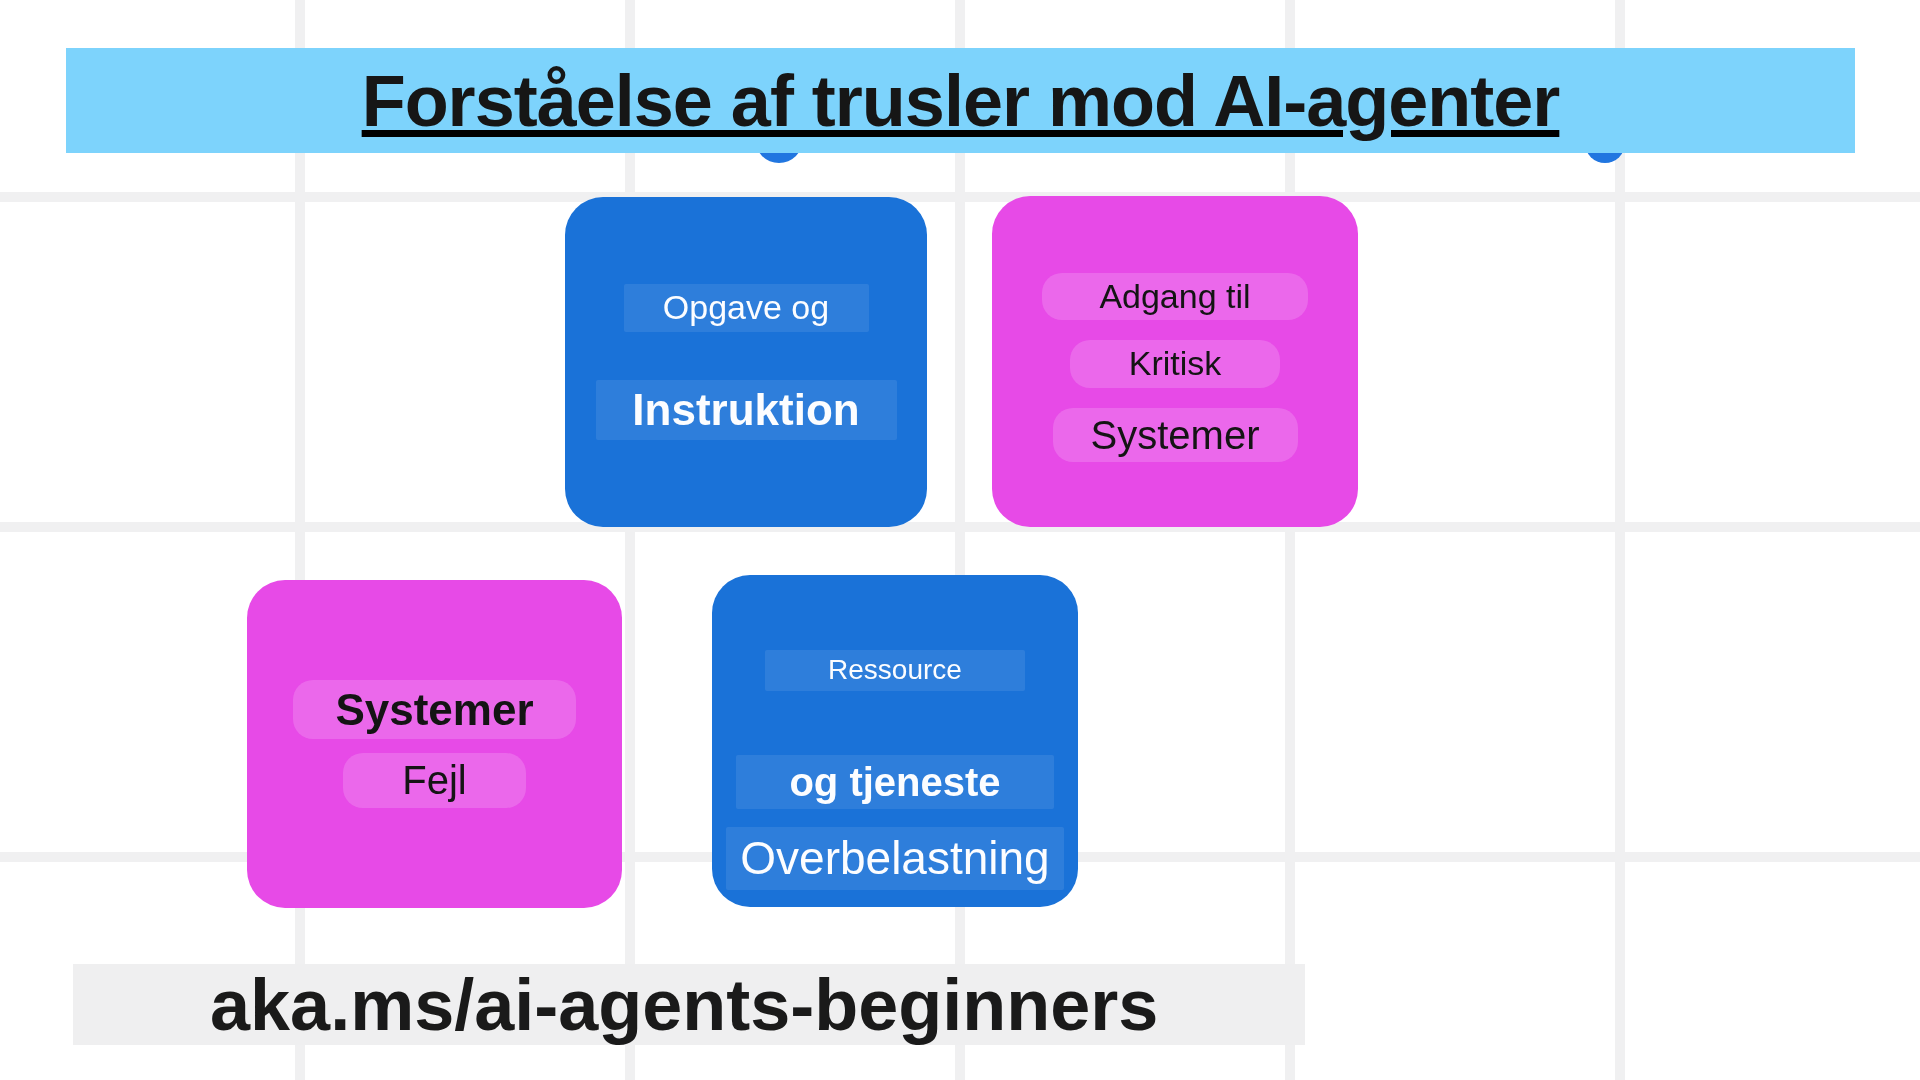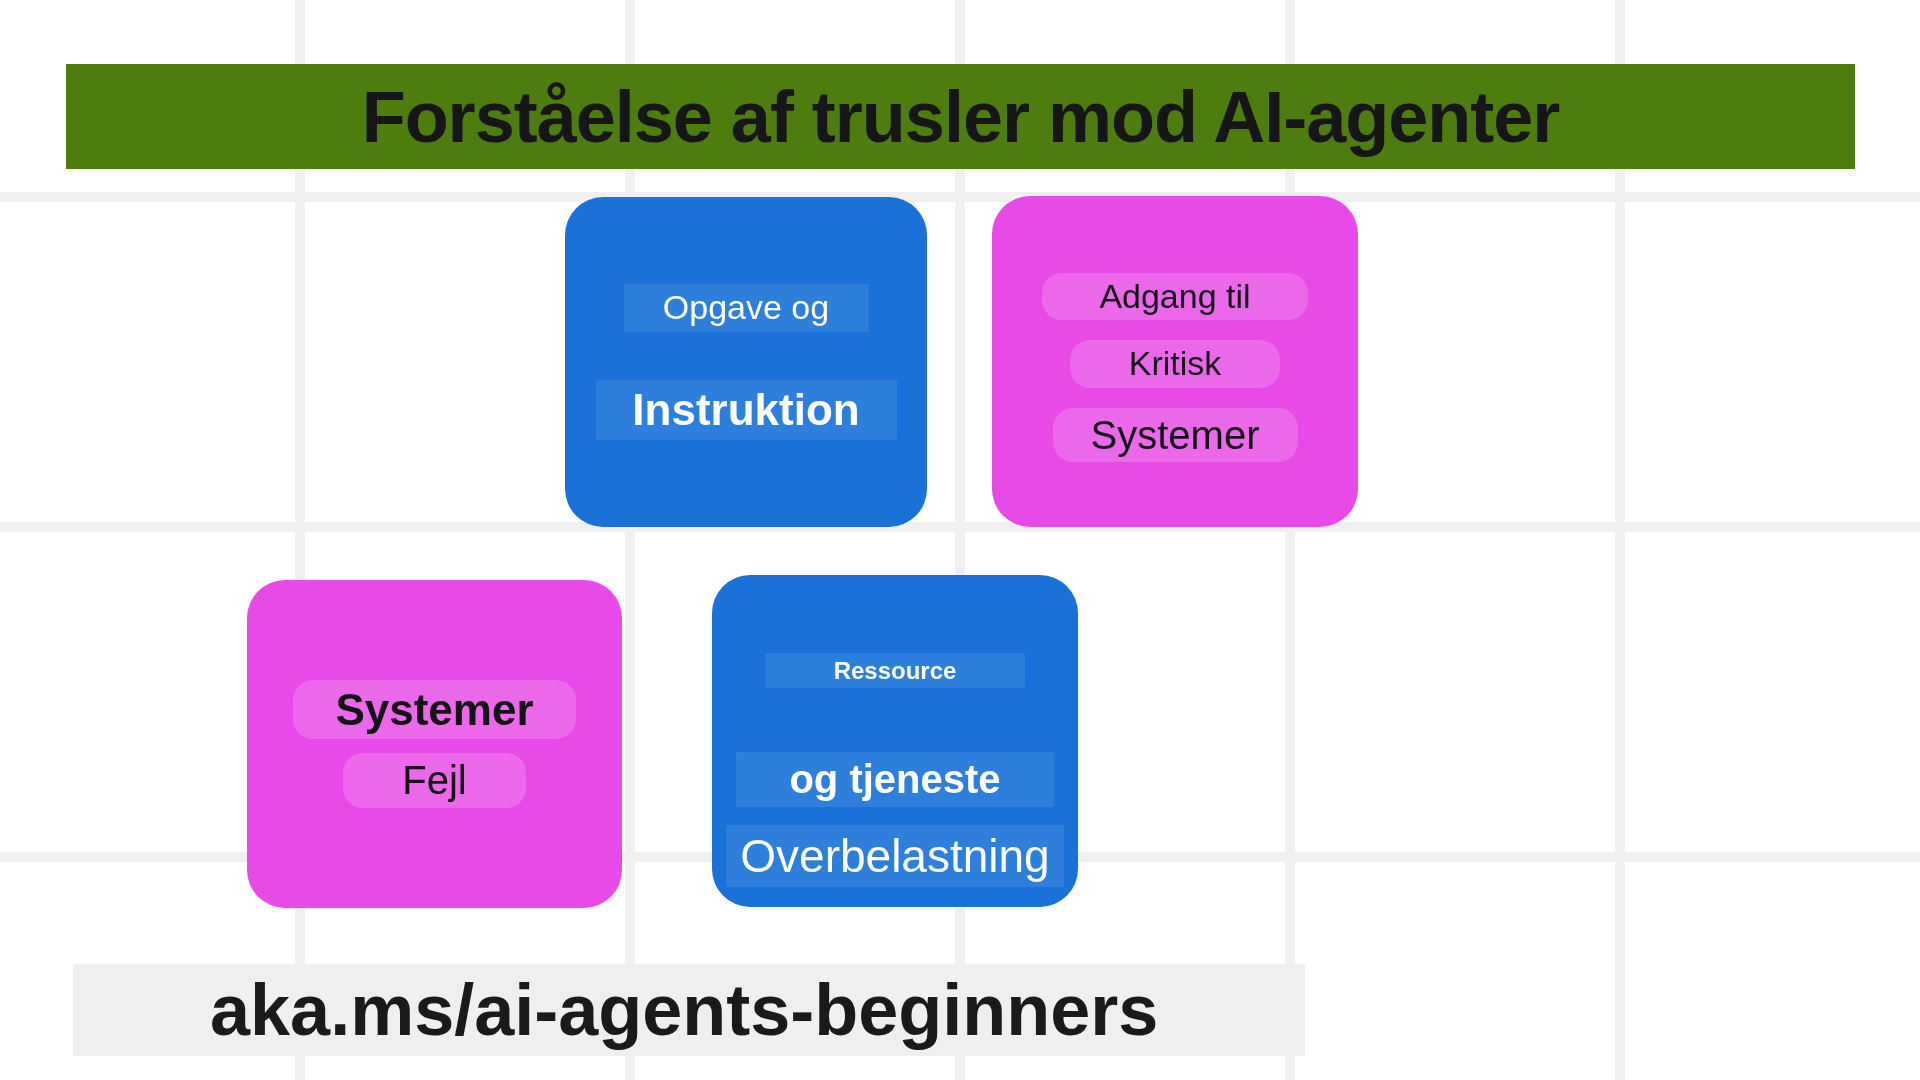--- a/index.html
+++ b/index.html
@@ -12,22 +12,22 @@
   .grid-v{top:0;width:10px;height:1080px;}
   .grid-h{left:0;height:10px;width:1920px;}
   .gv1{left:295px;} .gv2{left:625px;} .gv3{left:955px;} .gv4{left:1285px;} .gv5{left:1615px;}
   .gh1{top:192px;} .gh2{top:522px;} .gh3{top:852px;}
   
   .deco-circle{position:absolute;border-radius:50%;background:#2176e0;z-index:1;}
   .deco-left{left:755px;top:115px;width:48px;height:48px;}
   .deco-right{left:1585px;top:123px;width:40px;height:40px;}
   
   .title-bar{
-    position:absolute;left:66px;top:64px;width:1789px;height:105px;
-    background:#4d7c0f;z-index:3;display:flex;align-items:center;justify-content:center;
+    position:absolute;left:66px;top:48px;width:1789px;height:105px;
+    background:#7dd3fc;z-index:3;display:flex;align-items:center;justify-content:center;text-decoration:underline;
   }
   .title-bar h1{
     margin:0;font-size:72px;font-weight:700;color:#161616;letter-spacing:-1px;white-space:nowrap;
   }
   
   .card{
     position:absolute;z-index:2;border-radius:38px;
     display:flex;flex-direction:column;align-items:center;justify-content:center;
   }
   .card.blue{background:#1a72d8;color:#fcfdff;}
@@ -46,31 +46,31 @@
   .c2{left:992px;top:196px;width:366px;height:331px;gap:20px;padding-top:12px;box-sizing:border-box;}
   .c2 .l1{font-size:34px;font-weight:400;min-width:238px;}
   .c2 .l2{font-size:34px;font-weight:400;min-width:182px;}
   .c2 .l3{font-size:40px;font-weight:400;min-width:217px;}
   
   .c3{left:247px;top:580px;width:375px;height:328px;gap:14px;}
   .c3 .l1{font-size:44px;font-weight:600;min-width:255px;}
   .c3 .l2{font-size:40px;font-weight:400;min-width:155px;}
   
   .c4{left:712px;top:575px;width:366px;height:332px;gap:18px;padding-top:10px;box-sizing:border-box;}
-  .c4 .l1{font-size:24px;font-weight:700;min-width:232px;margin-top:48px;}
+  .c4 .l1{font-size:28px;font-weight:400;min-width:232px;margin-top:48px;}
   .c4 .l2{font-size:40px;font-weight:600;min-width:290px;margin-top:46px;}
   .c4 .l3{font-size:46px;font-weight:400;min-width:307px;}
   
   .c5{left:1178px;top:574px;width:367px;height:333px;gap:16px;padding-top:10px;box-sizing:border-box;}
   .c5 .l1{font-size:44px;font-weight:600;min-width:272px;}
   .c5 .l2{font-size:30px;font-weight:400;min-width:120px;}
   .c5 .l3{font-size:45px;font-weight:600;min-width:251px;}
   
   .footer-bar{
-    position:absolute;left:73px;top:964px;width:1232px;height:92px;
+    position:absolute;left:73px;top:964px;width:1232px;height:81px;
     background:#efeff0;z-index:3;display:flex;align-items:center;
   }
   .footer-bar .url{
     margin:0;padding-left:137px;font-size:72px;font-weight:600;color:#1a1a1a;white-space:nowrap;
   }
 </style>
 </head>
 <body>
 
 <div class="stage">

